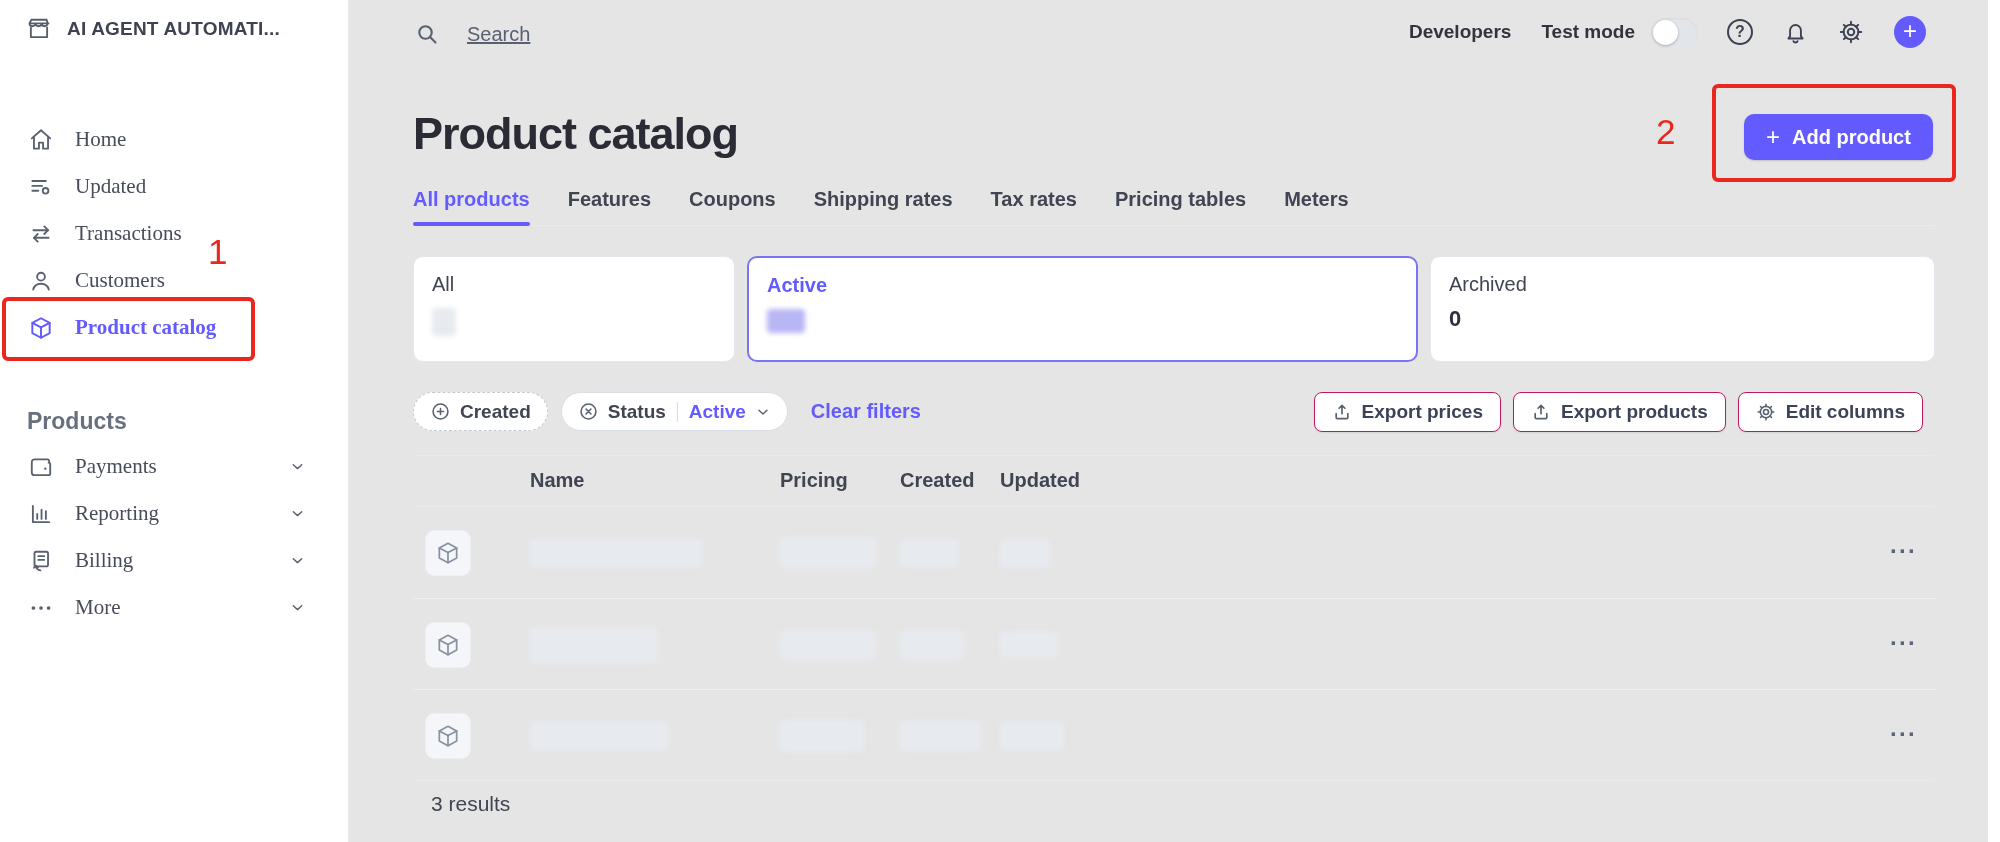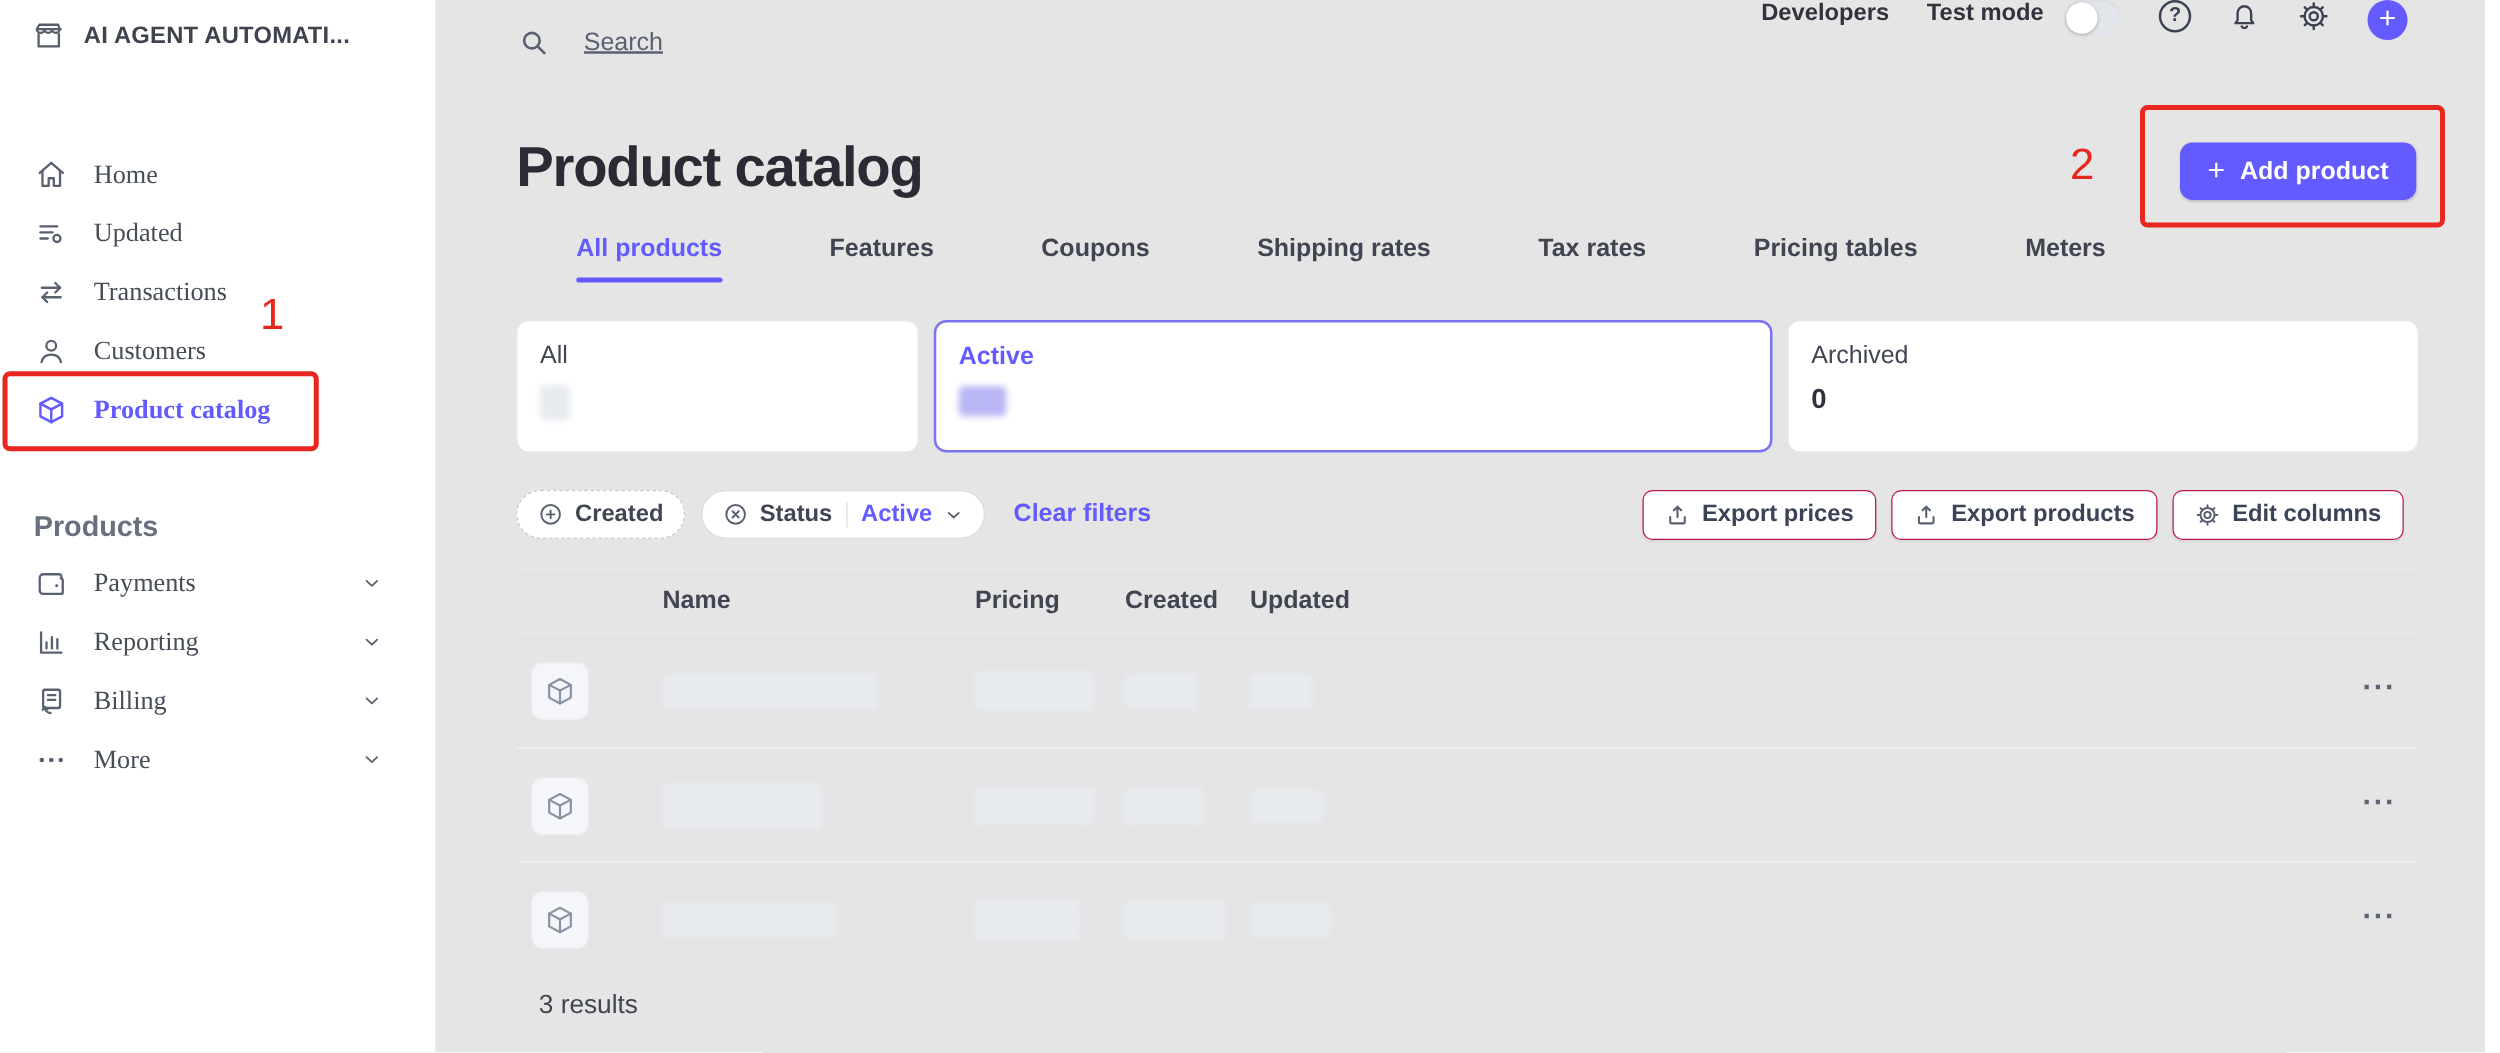--- a/index.html
+++ b/index.html
@@ -26,36 +26,36 @@
   .rb1 { left:2px; top:297px; width:253px; height:64px; }
   .rb2 { left:1712px; top:84px; width:244px; height:98px; }
   .ann { position:absolute; color:#e8281e; font-size:35px; font-weight:normal; }
   .a1 { left:208px; top:232px; }
   .a2 { left:1656px; top:112px; }
 
   
   .search { position:absolute; left:415px; top:22px; display:flex; align-items:flex-end; gap:28px; color:#596171; cursor:text;text-decoration:underline; }
   .search input { border:none; outline:none; font-size:20px; color:#596171; font-family:inherit; width:220px; background:transparent; }
   .search input::placeholder { color:#596171; opacity:1; }
-  .tb-right { position:absolute; right:62px; top:0; height:64px; display:flex; align-items:flex-start; gap:30px; }
+  .tb-right { position:absolute; right:62px; top:0; height:64px; display:flex; align-items:center; gap:30px; }
   .tb-link { font-size:19px; font-weight:bold; color:#32333d; cursor:pointer; }
   .toggle { width:46px; height:29px; border-radius:15px; background:#e2e5e9; position:relative; cursor:pointer; box-shadow:inset 0 1px 2px rgba(0,0,0,.05); margin-left:-14px; }
   .knob { position:absolute; left:2px; top:2px; width:25px; height:25px; border-radius:50%; background:#fff; box-shadow:0 1px 3px rgba(0,0,0,.25); }
   .tb-ic { color:#3c4252; cursor:pointer; }
   .help-circle { width:26px; height:26px; border:2px solid #3c4252; border-radius:50%; font-size:16px; font-weight:bold; display:flex; align-items:center; justify-content:center; color:#3c4252; cursor:pointer; }
   .plus-avatar { width:32px; height:32px; border-radius:50%; background:#635bff; color:#fff; font-size:24px; display:flex; align-items:center; justify-content:center; cursor:pointer; padding-bottom:2px; }
 
   
   .page-title { position:absolute; left:413px; top:108px; font-size:45px; font-weight:bold; color:#2a2b35; letter-spacing:-1px; }
   .add-btn { position:absolute; left:1744px; top:114px; height:46px; padding:0 22px; background:#635bff; color:#fff; border:none; border-radius:10px; font-size:20px; font-weight:bold; font-family:inherit; display:flex; align-items:center; gap:12px; cursor:pointer; box-shadow:0 1px 2px rgba(0,0,0,.15); }
   .add-btn .pl { font-size:24px; font-weight:normal; }
 
   
   .tabs { position:absolute; left:413px; top:188px; width:1522px; display:flex; gap:38px; border-bottom:1px solid #e7eaee; padding-bottom:14px; }
-  .tab { position:relative; font-size:20px; font-weight:bold; color:#414552; cursor:pointer; white-space:nowrap;margin-left:48px; }
+  .tab { position:relative; font-size:20px; font-weight:bold; color:#414552; cursor:pointer; white-space:nowrap; }
   .tab.active { color:#635bff; }
   .tab.active::after { content:""; position:absolute; left:0; right:0; bottom:-15px; height:4px; border-radius:2px; background:#635bff; }
 
   
   .card { position:absolute; top:256px; height:106px; border:1px solid #e3e8ee; border-radius:10px; background:#fff; padding:16px 18px; cursor:pointer; }
   .card-all { left:413px; width:322px; }
   .card-active { left:747px; width:671px; border:2px solid #7b74f2; }
   .card-archived { left:1430px; width:505px; }
   .card-label { font-size:20px; color:#414552; }
   .card-active .card-label { color:#635bff; font-weight:bold; }

